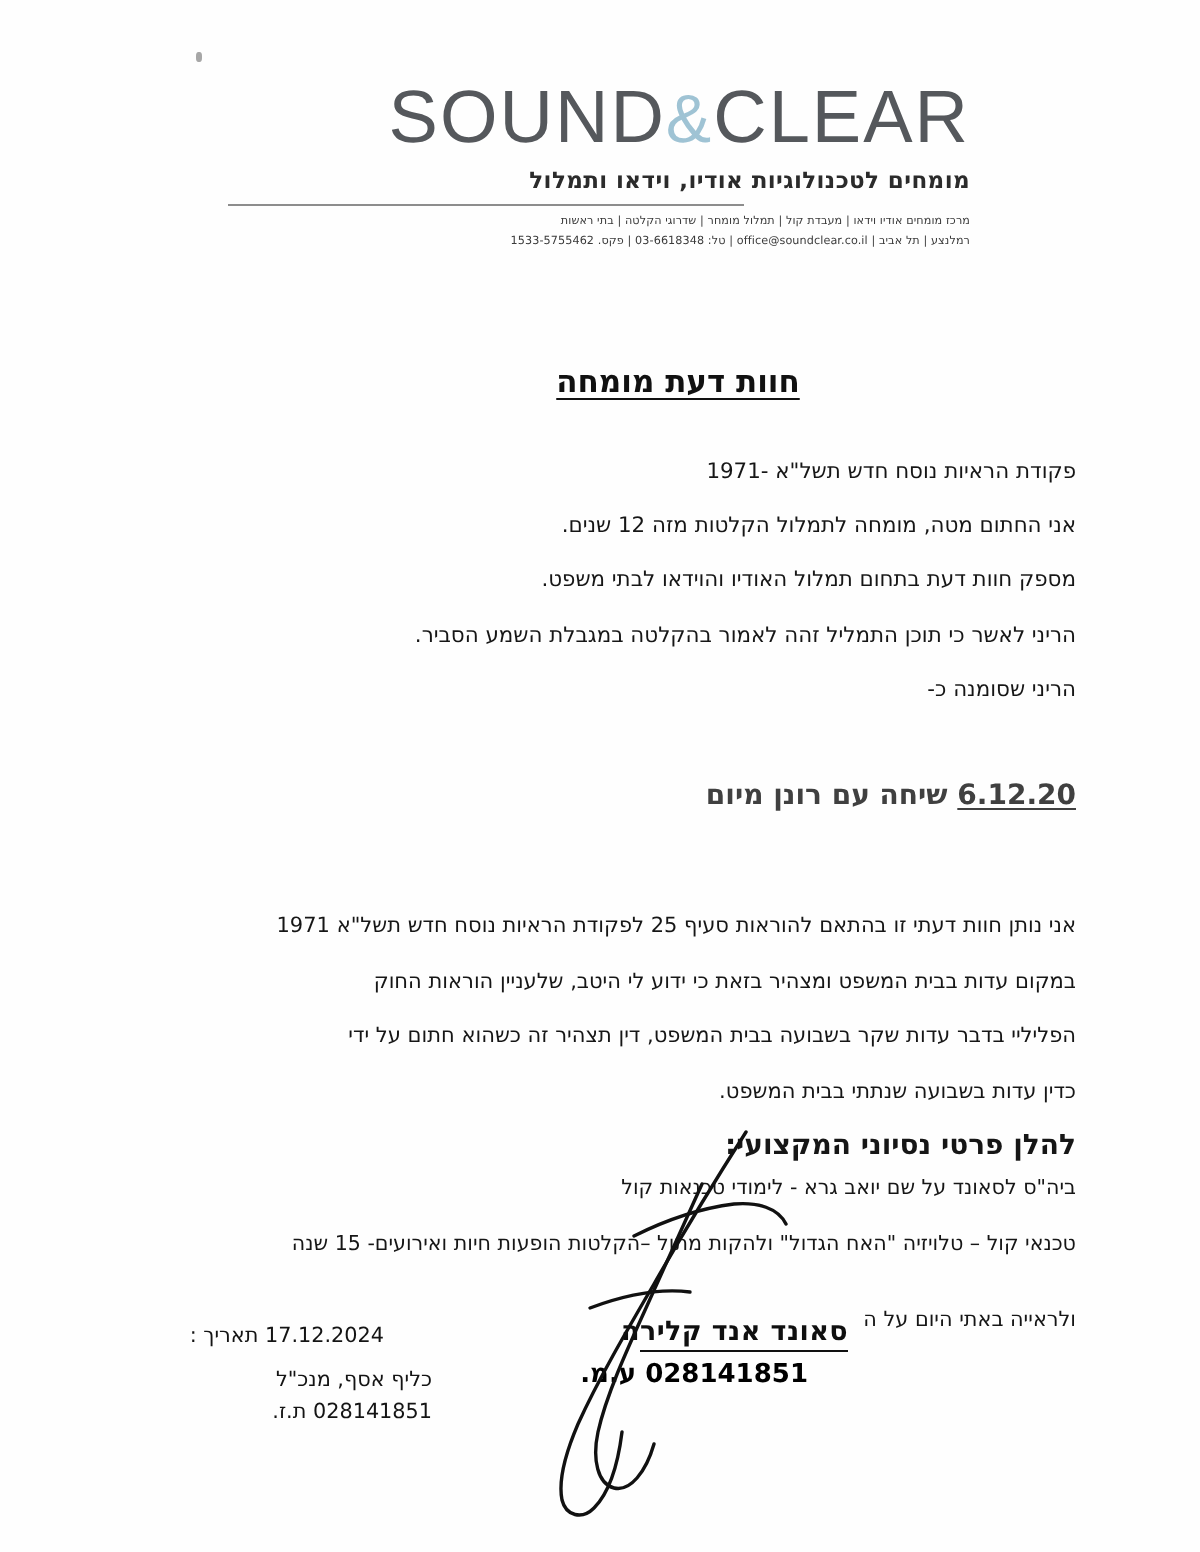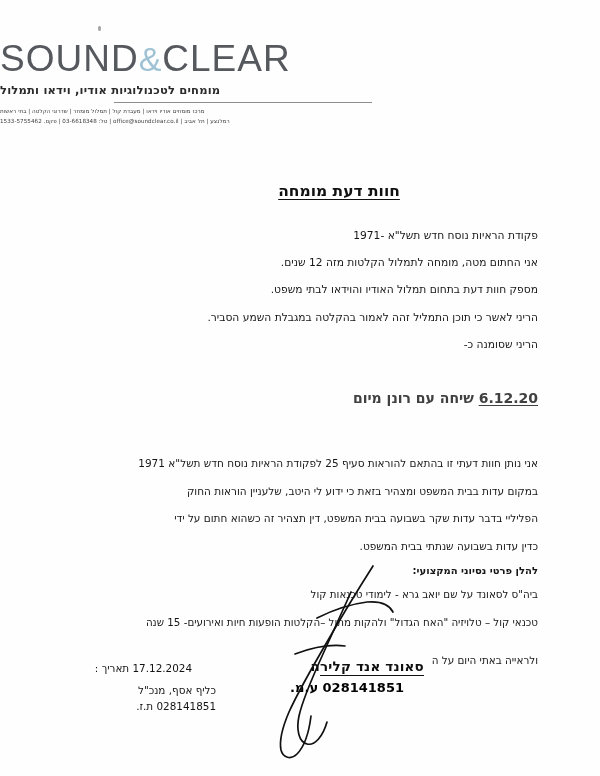--- a/index.html
+++ b/index.html
@@ -34,21 +34,21 @@
     border-radius: 40%;
     opacity: .75;
   }
 
   
   .letterhead {
     position: absolute;
     top: 40px;
     left: 0;
     width: 485px;
-    text-align: left;
+    text-align: right;
   }
   .logo-wordmark {
     font-family: "Liberation Sans", sans-serif;
     font-size: 37px;
     letter-spacing: 1px;
     line-height: 1;
     white-space: nowrap;
     direction: ltr;
     font-weight: 400;
   }
@@ -138,21 +138,21 @@
   }
 
   #declaration-block {
     top: 458px;
     font-size: 10.5px;
   }
   #declaration-block .para { margin-bottom: 17px; }
 
   #credentials-heading {
     top: 566px;
-    font-size: 10px;
+    font-size: 14px;
     font-weight: bold;
   }
   #credentials-block { top: 589px; font-size: 10.3px; }
   #credentials-block .para { margin-bottom: 18px; }
 
   #closing-block { top: 655px; font-size: 10.4px; }
 
   
   .sig-area {
     position: absolute;

